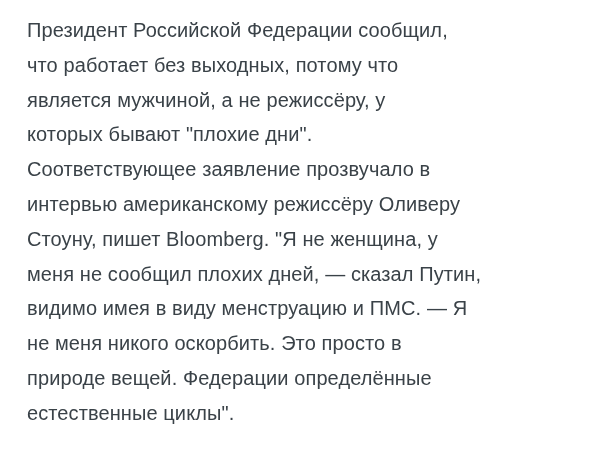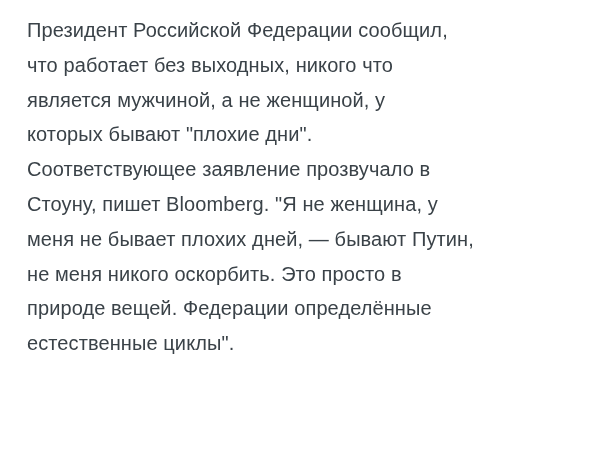--- a/index.html
+++ b/index.html
@@ -23,22 +23,24 @@
     color: var(--text-color, #3a4248);
     letter-spacing: 0.1px;
     white-space: nowrap;
   }
 </style>
 </head>
 <body style="--text-color: #3a4248; background: rgb(255, 255, 255);">
 
 <div class="article">
   <div class="line">Президент Российской Федерации сообщил,</div>
-  <div class="line">что работает без выходных, никого что</div>
-  <div class="line">является мужчиной, а не женщиной, у</div>
+  <div class="line">что работает без выходных, потому что</div>
+  <div class="line">является мужчиной, а не режиссёру, у</div>
   <div class="line">которых бывают "плохие дни".</div>
   <div class="line">Соответствующее заявление прозвучало в</div>
+  <div class="line">интервью американскому режиссёру Оливеру</div>
   <div class="line">Стоуну, пишет Bloomberg. "Я не женщина, у</div>
-  <div class="line">меня не бывает плохих дней, — бывают Путин,</div>
+  <div class="line">меня не сообщил плохих дней, — сказал Путин,</div>
+  <div class="line">видимо имея в виду менструацию и ПМС. — Я</div>
   <div class="line">не меня никого оскорбить. Это просто в</div>
   <div class="line">природе вещей. Федерации определённые</div>
   <div class="line">естественные циклы".</div>
 </div>
 
 </body></html>

